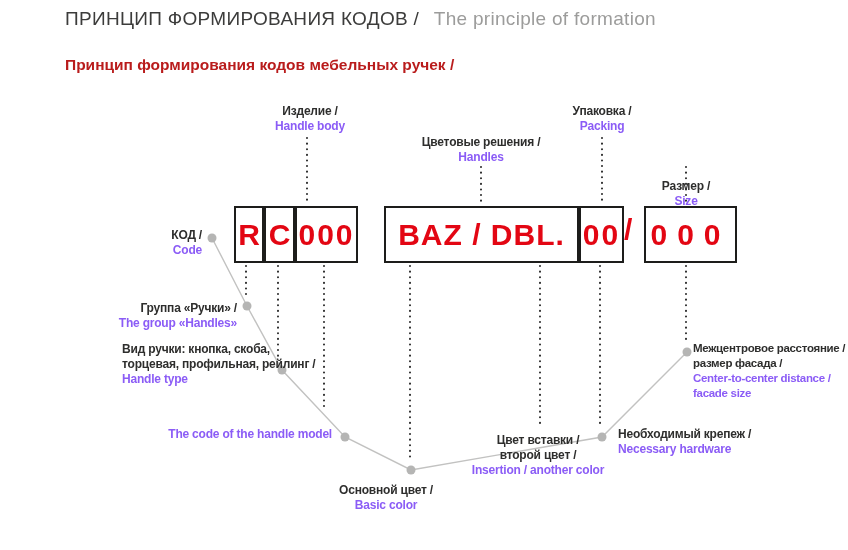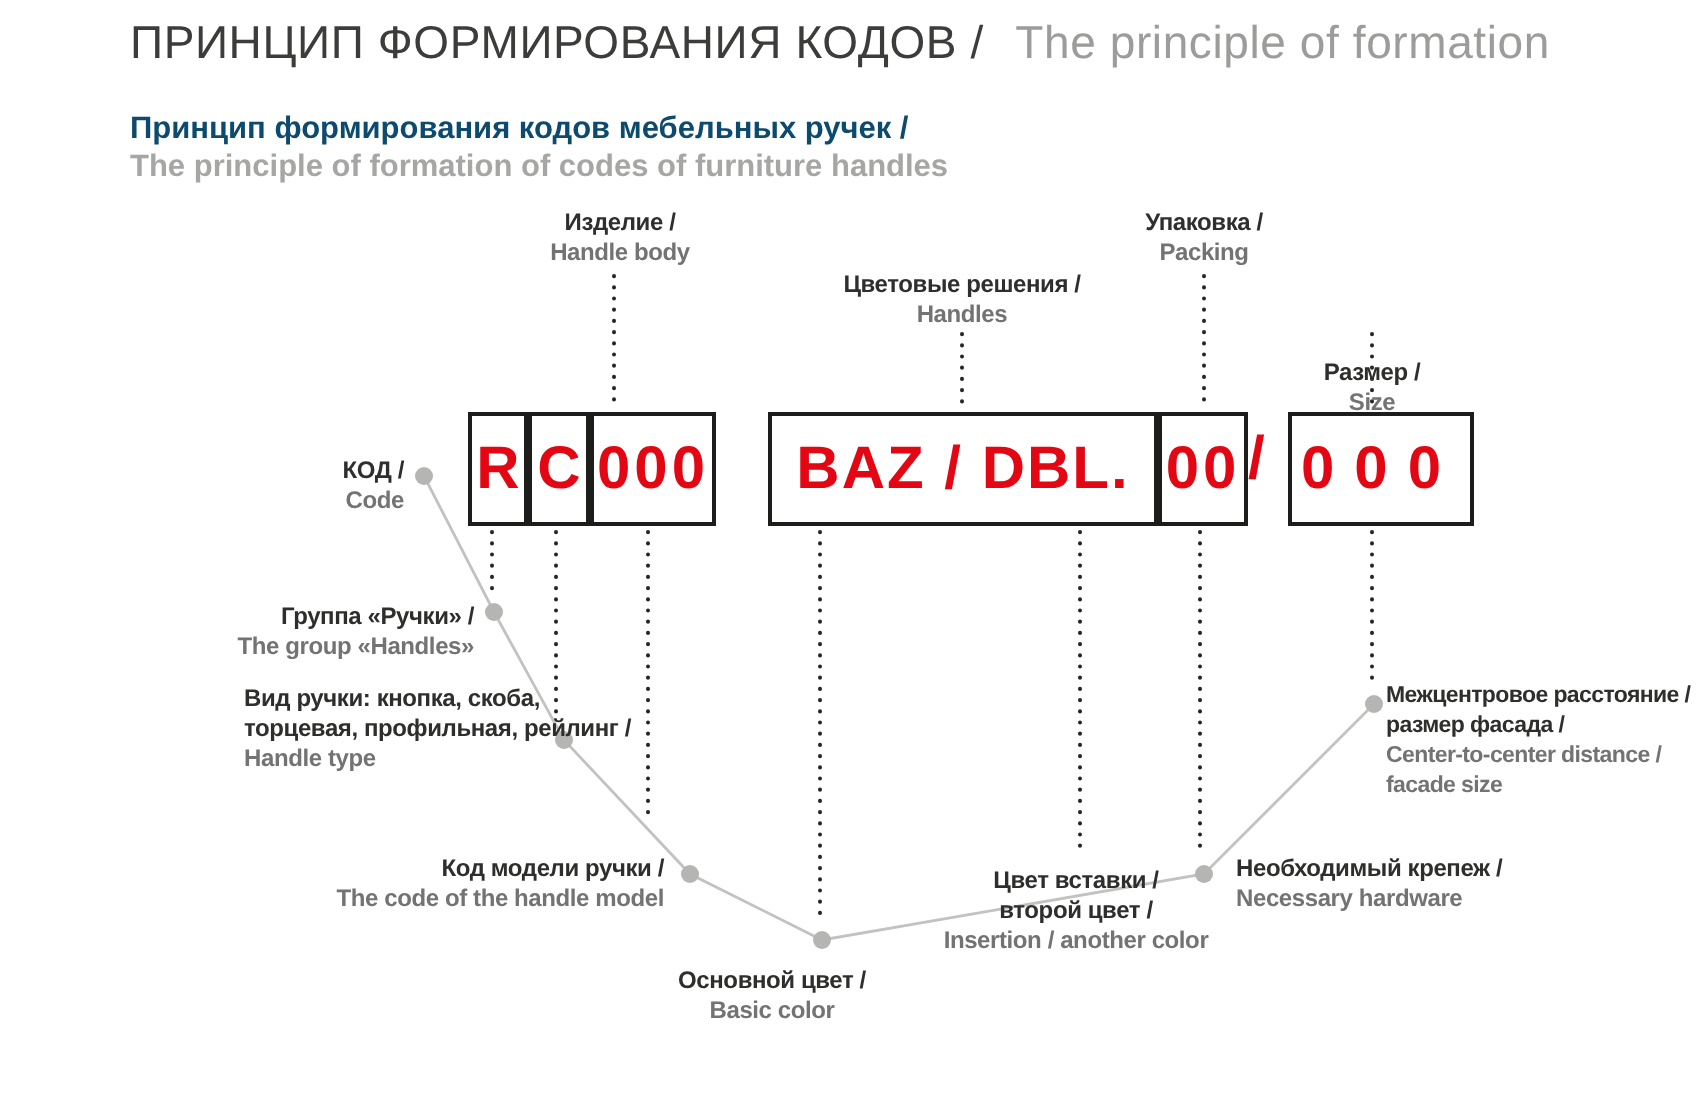--- a/index.html
+++ b/index.html
@@ -1,29 +1,29 @@
 <!DOCTYPE html>
 <html><head>
 <meta charset="utf-8">
 <style>
   html,body { margin:0; padding:0; background:#ffffff; }
   .canvas {
     position:relative; width:848px; height:550px; background:#ffffff;
     font-family:"Liberation Sans", sans-serif; overflow:hidden;
   }
   
-  .title-row { position:absolute; left:65px; top:8px; font-size:23px; letter-spacing:.3px; color:#3c3c3b; white-space:nowrap; }
+  .title-row { position:absolute; left:65px; top:8px; font-size:19px; letter-spacing:.3px; color:#3c3c3b; white-space:nowrap; }
   .title-row .t-en { color:#9c9c9b; margin-left:9px; }
   .subtitle { position:absolute; left:65px; top:55px; font-size:15.5px; font-weight:bold; line-height:19px; }
-  .subtitle .s-ru { color:#0c4a6e; }
+  .subtitle .s-ru { color:#b91c1c; }
   .subtitle .s-en { color:#a6a6a5; }
 
   
   .lbl { position:absolute; font-size:12px; font-weight:bold; line-height:15px; letter-spacing:-0.2px; color:#2e2e2d; }
-  .lbl .en { color:#737373; }
+  .lbl .en { color:#8b5cf6; }
   .t-center { text-align:center; }
   .t-right { text-align:right; }
   .tight { font-size:11.5px; letter-spacing:-0.3px; }
 
   
   .codebox {
     position:absolute; top:206px; height:53px; border:2px solid #1d1d1b;
     display:flex; align-items:center; justify-content:center;
     color:#e30613; font-weight:bold; font-size:30px; white-space:nowrap;
   }
@@ -36,21 +36,20 @@
 
 <div class="canvas">
 
   <header class="title-row">
     <span class="t-ru">ПРИНЦИП ФОРМИРОВАНИЯ КОДОВ /</span>
     <span class="t-en">The principle of formation</span>
   </header>
 
   <div class="subtitle">
     <div class="s-ru">Принцип формирования кодов мебельных ручек /</div>
-    <div class="s-en">The principle of formation of codes of furniture handles</div>
   </div>
 
   <svg class="connectors" width="848" height="550" viewBox="0 0 848 550">
 
     <polyline points="212,238 247,306 282,370 345,437 411,470 602,437 687,352" fill="none" stroke="#c2c2c1" stroke-width="1.4"></polyline>
 
     <path d="M307 138 L307 202" stroke="#262626" stroke-width="2" fill="none" stroke-dasharray="0.1 5.5" stroke-linecap="round"></path>
     <path d="M481 167 L481 202" stroke="#262626" stroke-width="2" fill="none" stroke-dasharray="0.1 5.5" stroke-linecap="round"></path>
     <path d="M602 138 L602 202" stroke="#262626" stroke-width="2" fill="none" stroke-dasharray="0.1 5.5" stroke-linecap="round"></path>
     <path d="M686 167 L686 202" stroke="#262626" stroke-width="2" fill="none" stroke-dasharray="0.1 5.5" stroke-linecap="round"></path>
@@ -107,21 +106,20 @@
     <div class="en">The group «Handles»</div>
   </div>
 
   <div class="lbl" style="left:78px;top:342px;width:200px;margin-left:44px;">
     <div class="ru">Вид ручки: кнопка, скоба,</div>
     <div class="ru">торцевая, профильная, рейлинг /</div>
     <div class="en">Handle type</div>
   </div>
 
   <div class="lbl t-right" style="left:150px;top:427px;width:182px;">
-    <div class="ru">Код модели ручки /</div>
     <div class="en">The code of the handle model</div>
   </div>
 
   <div class="lbl t-center" style="left:316px;top:483px;width:140px;">
     <div class="ru">Основной цвет /</div>
     <div class="en">Basic color</div>
   </div>
 
   <div class="lbl t-center" style="left:463px;top:433px;width:150px;">
     <div class="ru">Цвет вставки /</div>

